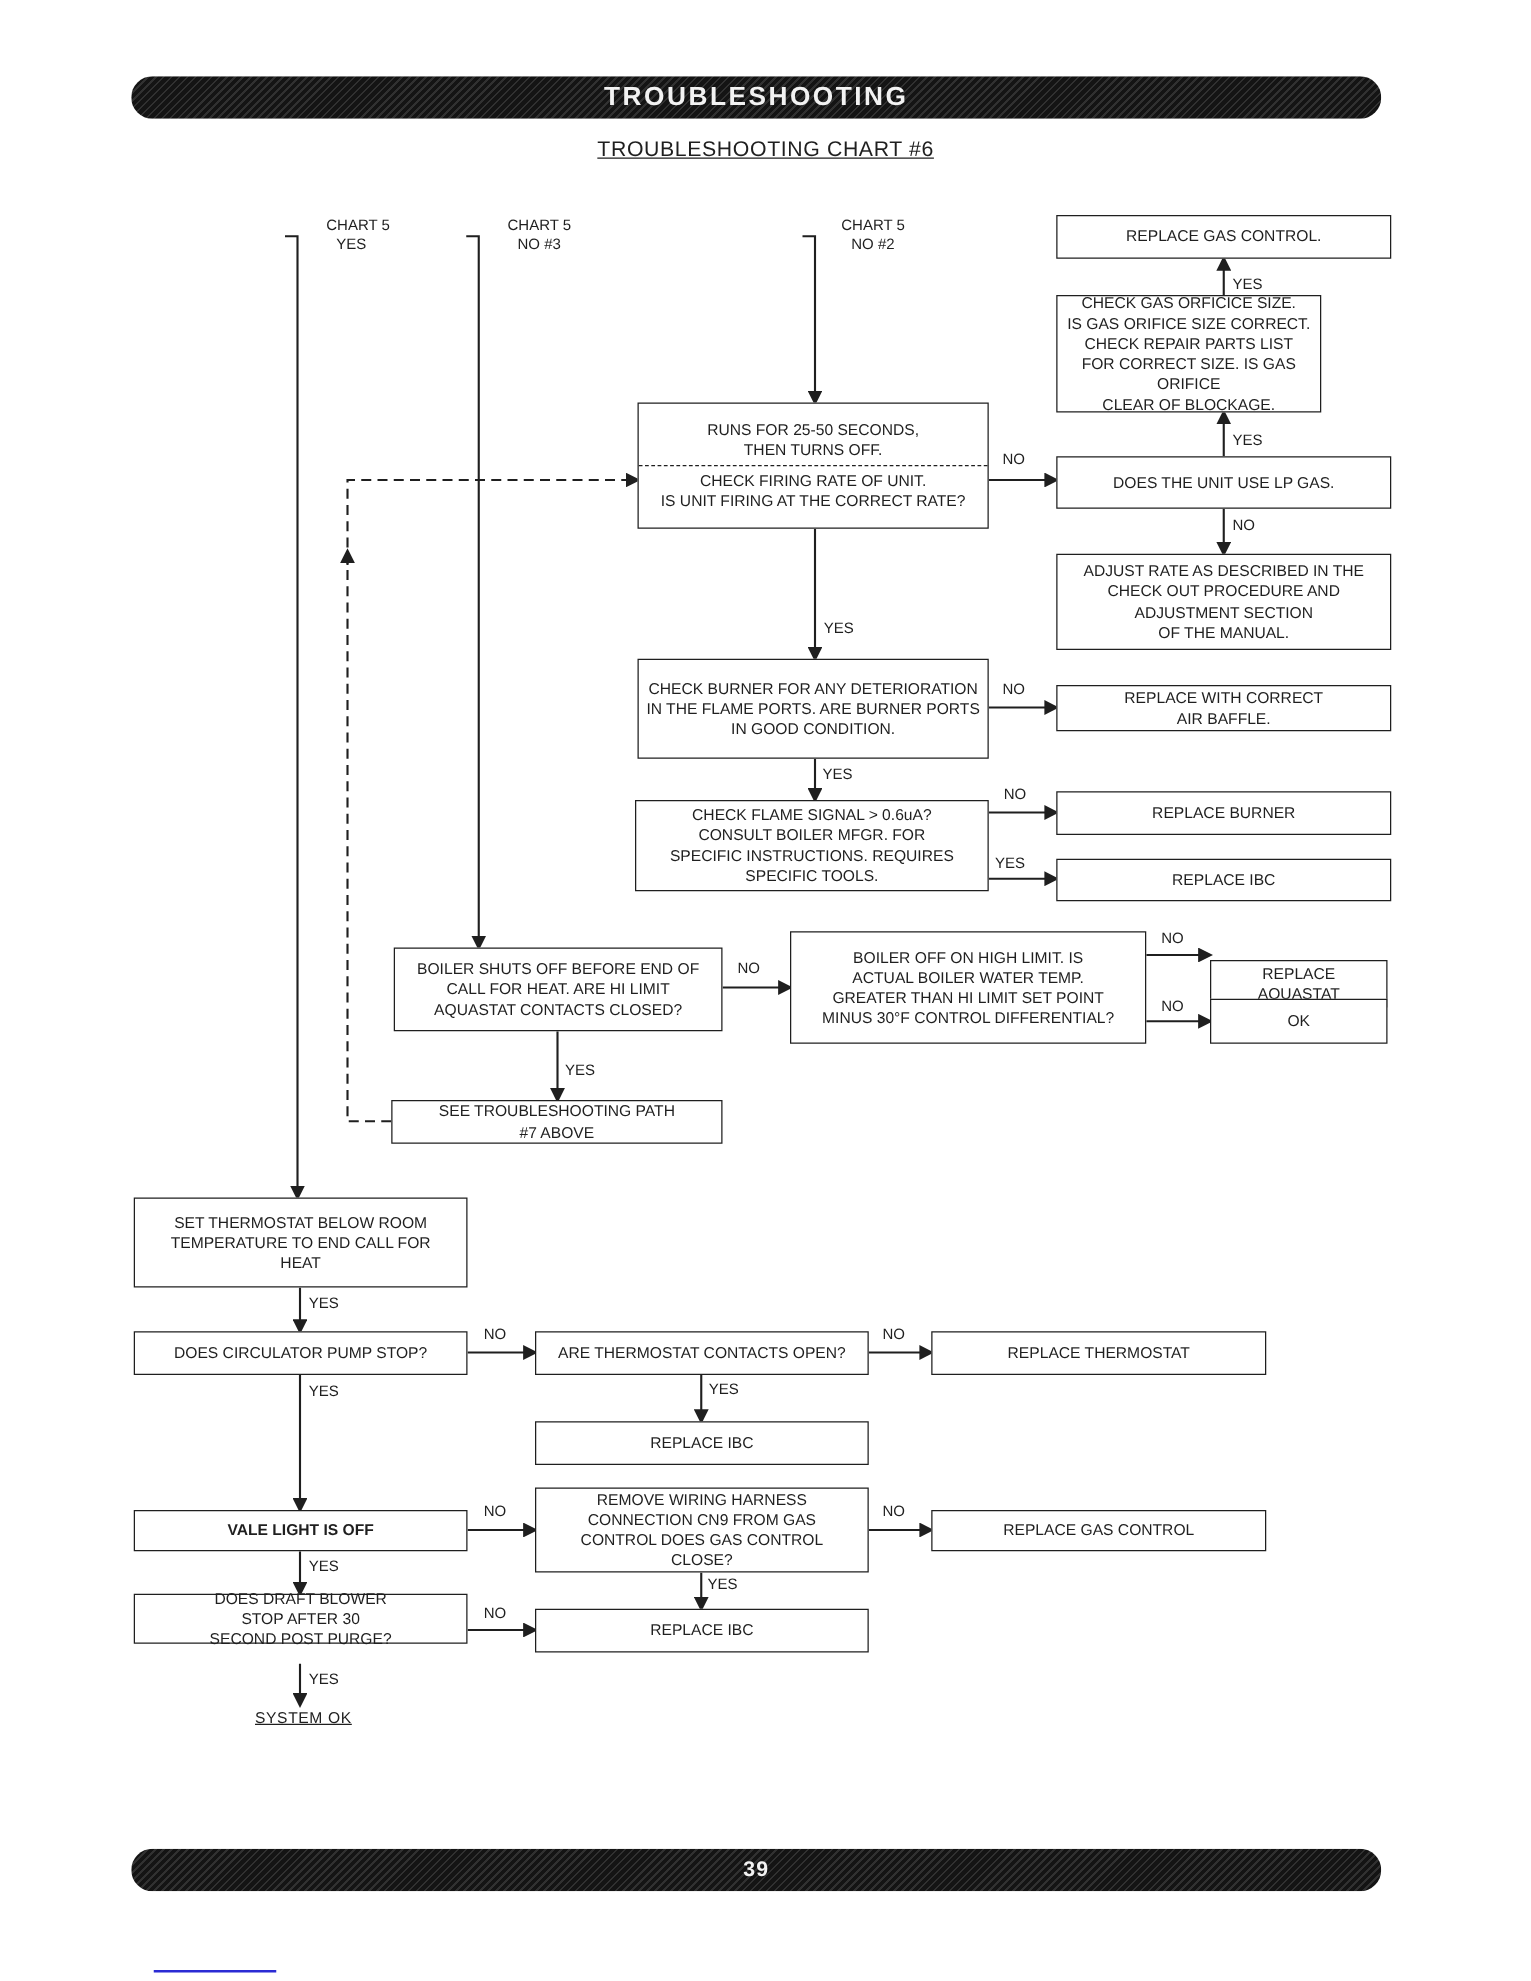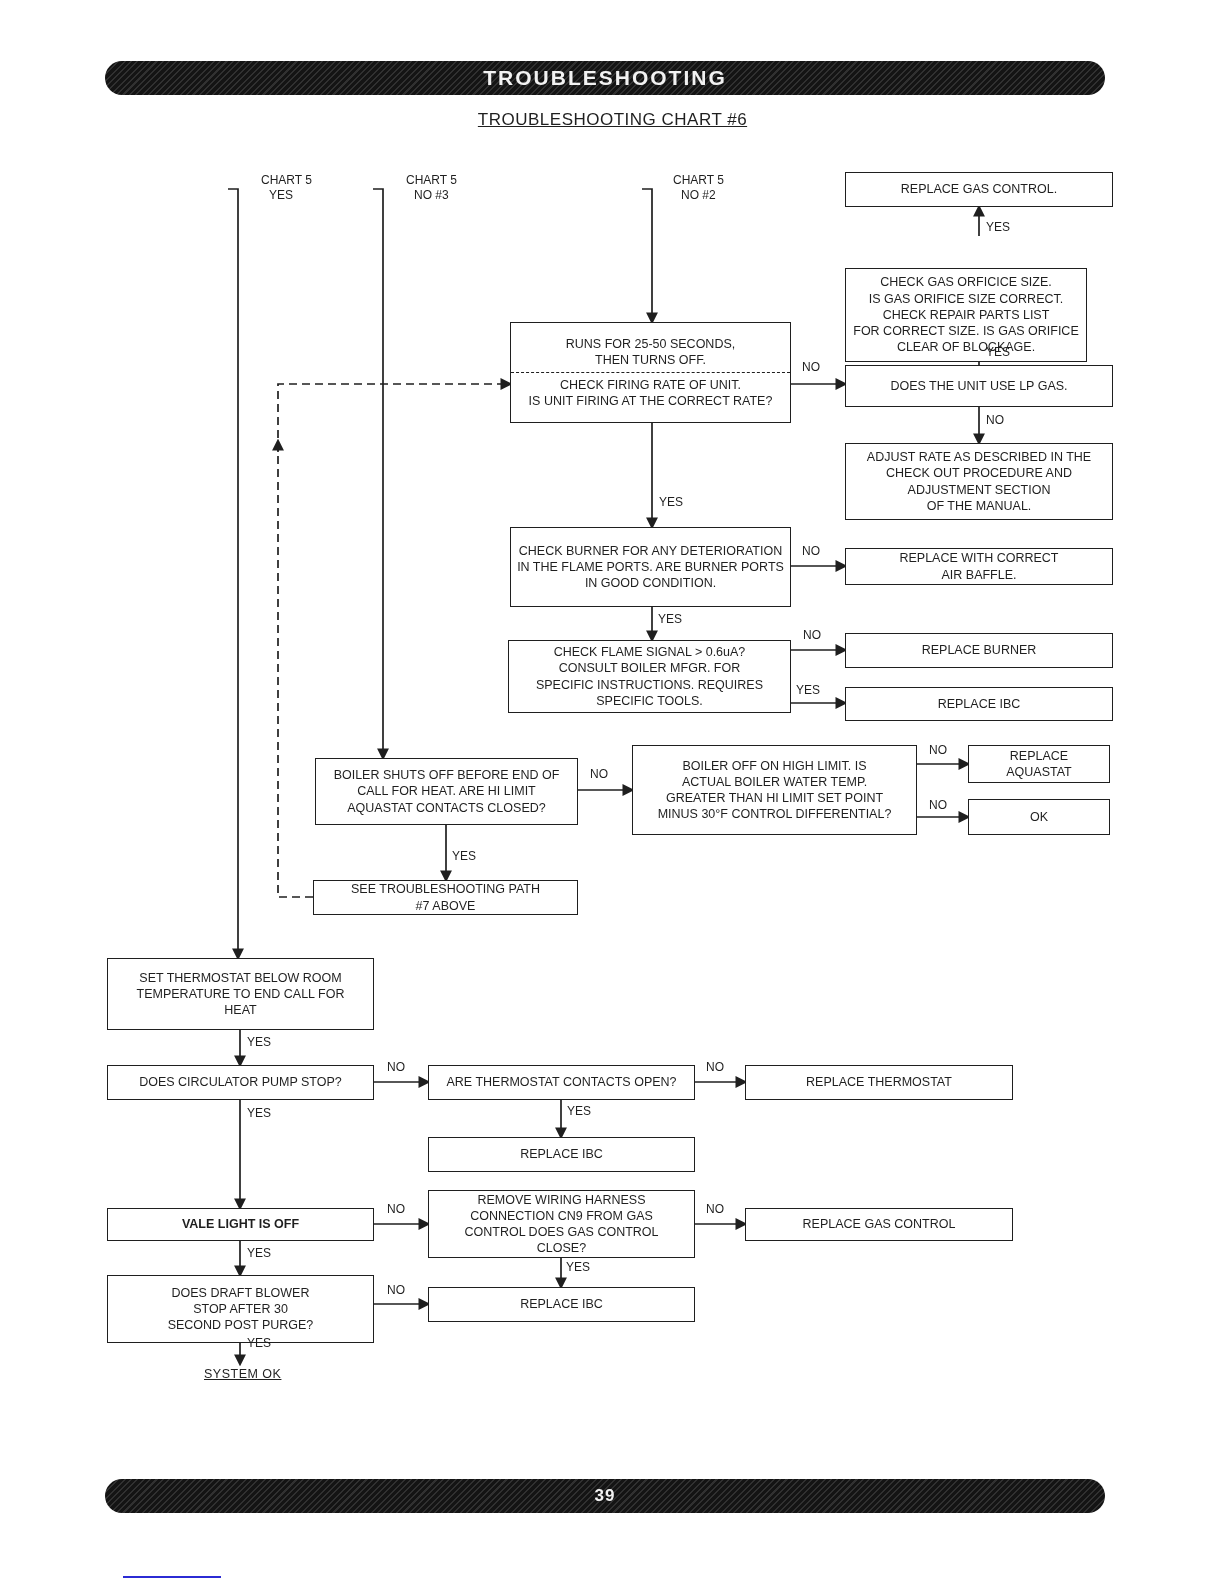--- a/index.html
+++ b/index.html
@@ -107,21 +107,21 @@
       <path d="M 561 1258 L 561 1287" class="edge" marker-end="url(#arrow)"></path>
       <path d="M 240 1241 L 240 1275" class="edge" marker-end="url(#arrow)"></path>
       <path d="M 374 1304 L 428 1304" class="edge" marker-end="url(#arrow)"></path>
       <path d="M 240 1331 L 240 1364" class="edge" marker-end="url(#arrow)"></path>
     </svg>
 
   <div id="stage">
       <div class="node" style="left: 845px; top: 172px; width: 268px; height: 35px;">
         <div>REPLACE GAS CONTROL.</div>
       </div>
-      <div class="node" style="left: 845px; top: 236px; width: 242px; height: 94px; margin-top: 32px;">
+      <div class="node" style="left: 845px; top: 236px; width: 212px; height: 94px;">
         <div>CHECK GAS ORFICICE SIZE.</div>
         <div>IS GAS ORIFICE SIZE CORRECT.</div>
         <div>CHECK REPAIR PARTS LIST</div>
         <div>FOR CORRECT SIZE. IS GAS ORIFICE</div>
         <div>CLEAR OF BLOCKAGE.</div>
       </div>
       <div class="node" style="left: 510px; top: 322px; width: 281px; height: 101px;">
         <div>RUNS FOR 25-50 SECONDS,</div>
         <div>THEN TURNS OFF.</div>
         <div class="divider"></div>
@@ -162,21 +162,21 @@
         <div>BOILER SHUTS OFF BEFORE END OF</div>
         <div>CALL FOR HEAT. ARE HI LIMIT</div>
         <div>AQUASTAT CONTACTS CLOSED?</div>
       </div>
       <div class="node" style="left: 632px; top: 745px; width: 285px; height: 90px; text-align: center;">
         <div>BOILER OFF ON HIGH LIMIT. IS</div>
         <div>ACTUAL BOILER WATER TEMP.</div>
         <div>GREATER THAN HI LIMIT SET POINT</div>
         <div>MINUS 30°F CONTROL DIFFERENTIAL?</div>
       </div>
-      <div class="node" style="left: 968px; top: 745px; width: 142px; height: 38px;">
+      <div class="node" style="left: 968px; top: 768px; width: 142px; height: 38px;">
         <div>REPLACE</div>
         <div>AQUASTAT</div>
       </div>
       <div class="node" style="left: 968px; top: 799px; width: 142px; height: 36px;">
         <div>OK</div>
       </div>
       <div class="node" style="left: 313px; top: 880px; width: 265px; height: 35px;">
         <div>SEE TROUBLESHOOTING PATH</div>
         <div>#7 ABOVE</div>
       </div>
@@ -202,21 +202,21 @@
       </div>
       <div class="node" style="left: 428px; top: 1190px; width: 267px; height: 68px;">
         <div>REMOVE WIRING HARNESS</div>
         <div>CONNECTION CN9 FROM GAS</div>
         <div>CONTROL DOES GAS CONTROL</div>
         <div>CLOSE?</div>
       </div>
       <div class="node" style="left: 745px; top: 1208px; width: 268px; height: 33px;">
         <div>REPLACE GAS CONTROL</div>
       </div>
-      <div class="node" style="left: 107px; top: 1275px; width: 267px; height: 68px;">
+      <div class="node" style="left: 107px; top: 1275px; width: 267px; height: 40px;">
         <div>DOES DRAFT BLOWER</div>
         <div>STOP AFTER 30</div>
         <div>SECOND POST PURGE?</div>
       </div>
       <div class="node" style="left: 428px; top: 1287px; width: 267px; height: 35px;">
         <div>REPLACE IBC</div>
       </div>
       <div class="entry-label" style="left: 261px; top: 173px;">
         <div>CHART 5</div>
         <div>YES</div>

